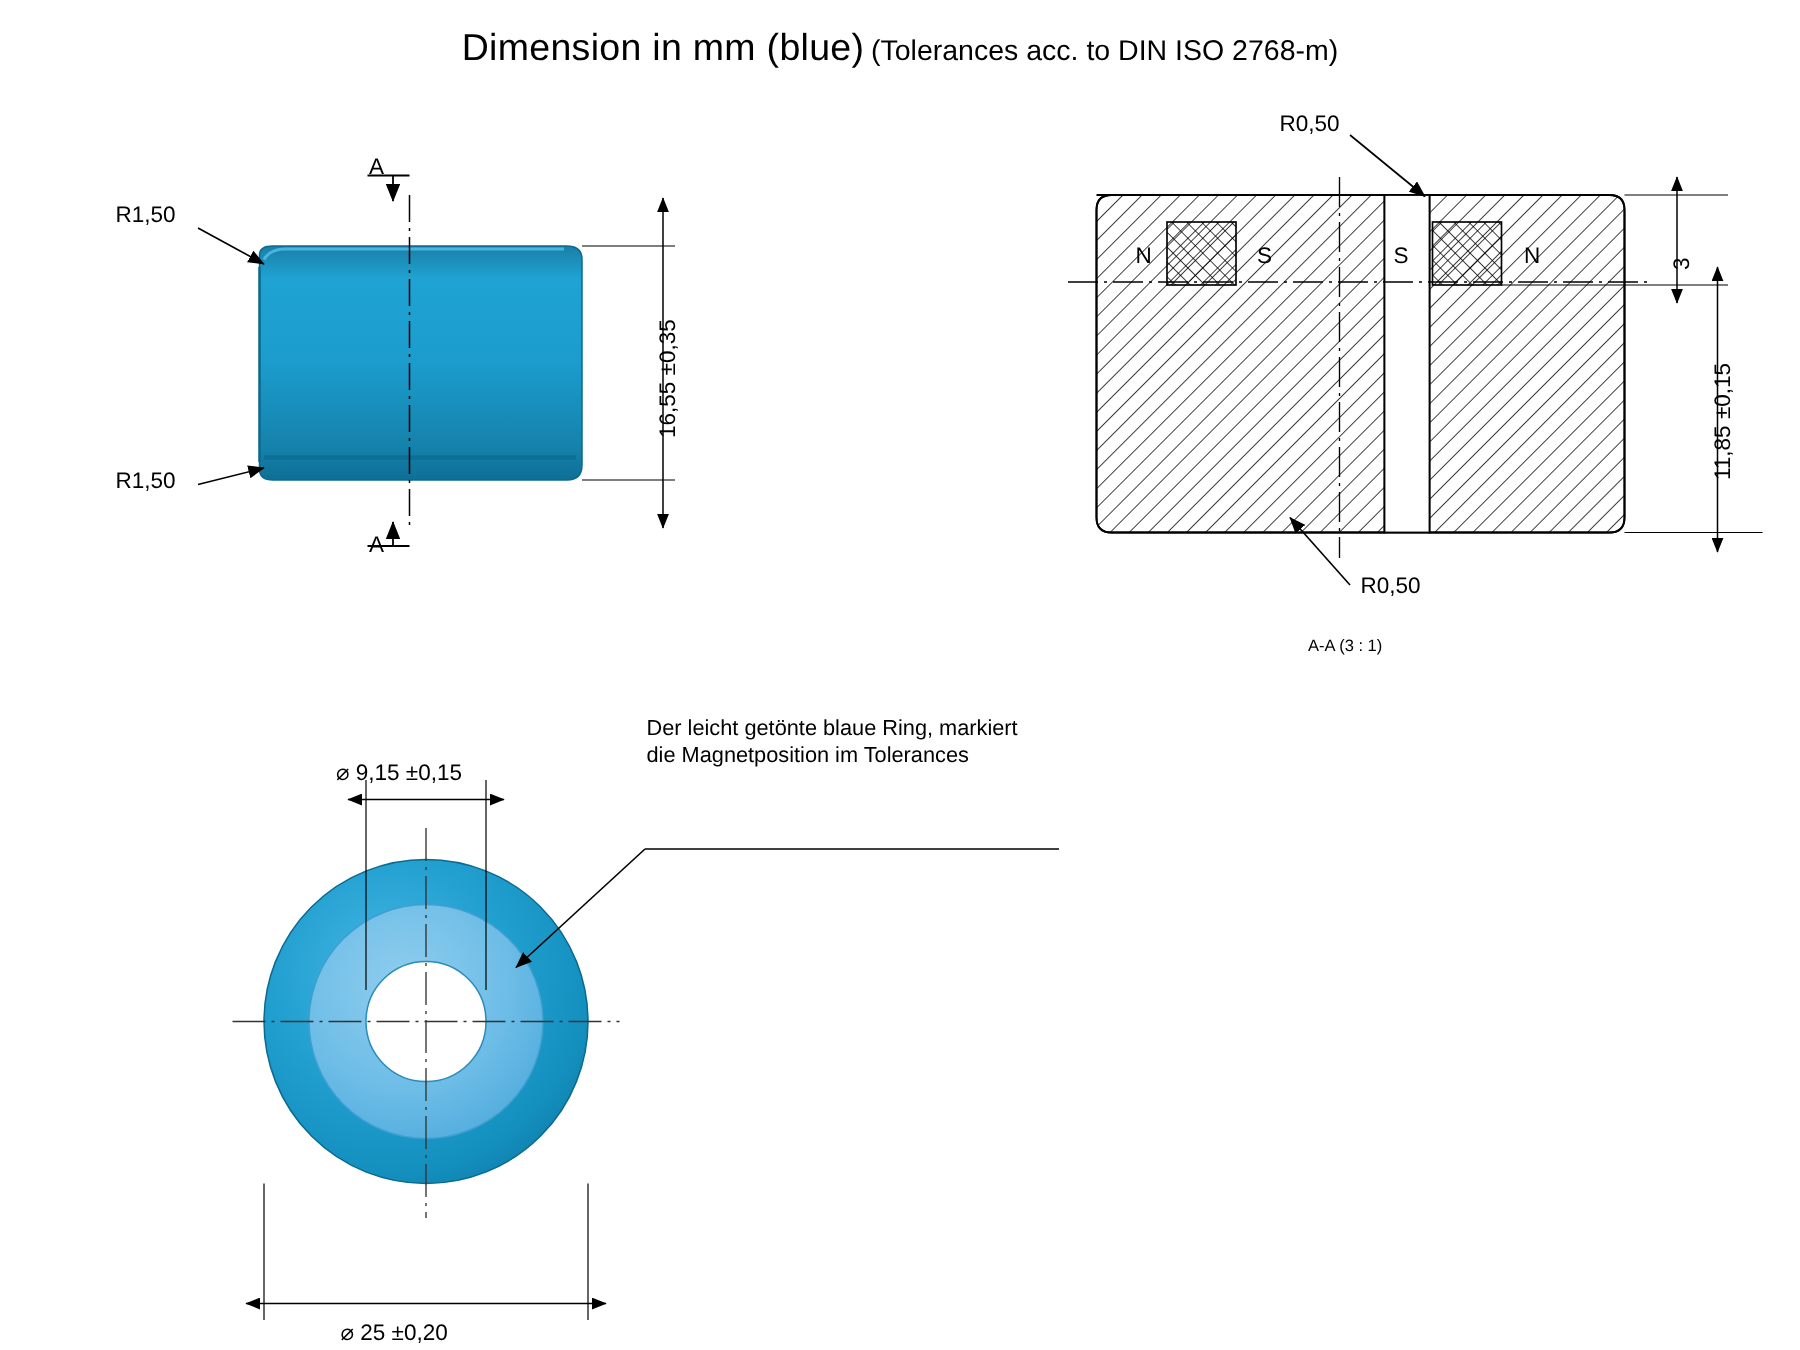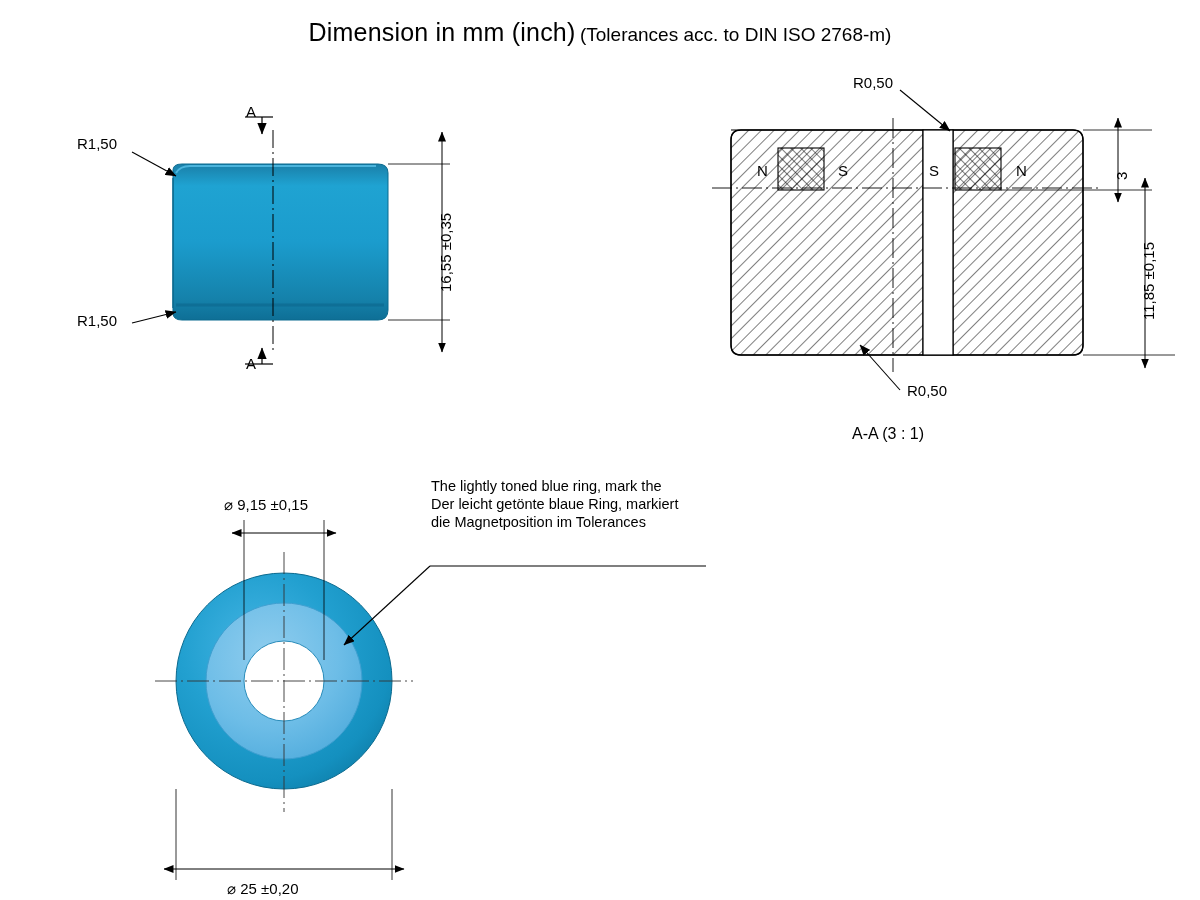--- a/index.html
+++ b/index.html
@@ -55,30 +55,31 @@
   .note {
     position: absolute;
     font-size: 14.5px;
     line-height: 1.25;
     white-space: nowrap;
   }
   .note .de {
   }
   .sec-label {
     position: absolute;
-    font-size: 16px;
+    font-size: 11px;
+    margin-left: 20px;
   }
 </style>
 </head>
 <body>
 
 <div class="sheet">
 
   <div class="title-block">
-    <span class="title-main">Dimension in mm (inch)</span>
+    <span class="title-main">Dimension in mm (blue)</span>
     <span class="title-sub">(Tolerances acc. to DIN ISO 2768-m)</span>
   </div>
 
   <svg class="drawing" viewBox="0 0 1200 900">
     <defs>
       <linearGradient id="gradFront" x1="0" y1="0" x2="0" y2="1">
         <stop offset="0%" stop-color="#1a7fa8"></stop>
         <stop offset="14%" stop-color="#1fa3d2"></stop>
         <stop offset="50%" stop-color="#1b9ccd"></stop>
         <stop offset="86%" stop-color="#1582ab"></stop>
@@ -224,22 +225,21 @@
   <div class="lbl" style="left:757px; top:162px;">N</div>
   <div class="lbl" style="left:838px; top:162px;">S</div>
   <div class="lbl" style="left:929px; top:162px;">S</div>
   <div class="lbl" style="left:1016px; top:162px;">N</div>
 
   <div class="lbl vert" style="left:1113px; top:180px;">3</div>
   <div class="lbl vert" style="left:1140px; top:320px;">11,85 ±0,15</div>
 
   <div class="sec-label" style="left:852px; top:425px;">A-A (3 : 1)</div>
 
-  <div class="lbl" style="left:224px; top:496px;">⌀ 9,15 ±0,15</div>
+  <div class="lbl" style="left:224px; top:507px;">⌀ 9,15 ±0,15</div>
   <div class="lbl" style="left:227px; top:880px;text-align:right;">⌀ 25 ±0,20</div>
 
   <div class="note" style="left:431px; top:477px;">
-    <div>The lightly toned blue ring, mark the</div>
     <div class="de">Der leicht getönte blaue Ring, markiert</div>
     <div class="de">die Magnetposition im Tolerances</div>
   </div>
 
 </div>
 
 </body></html>

